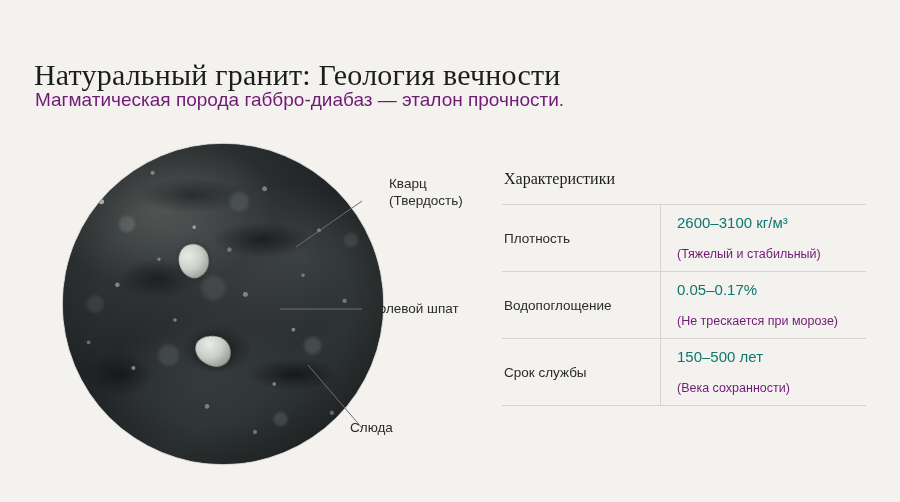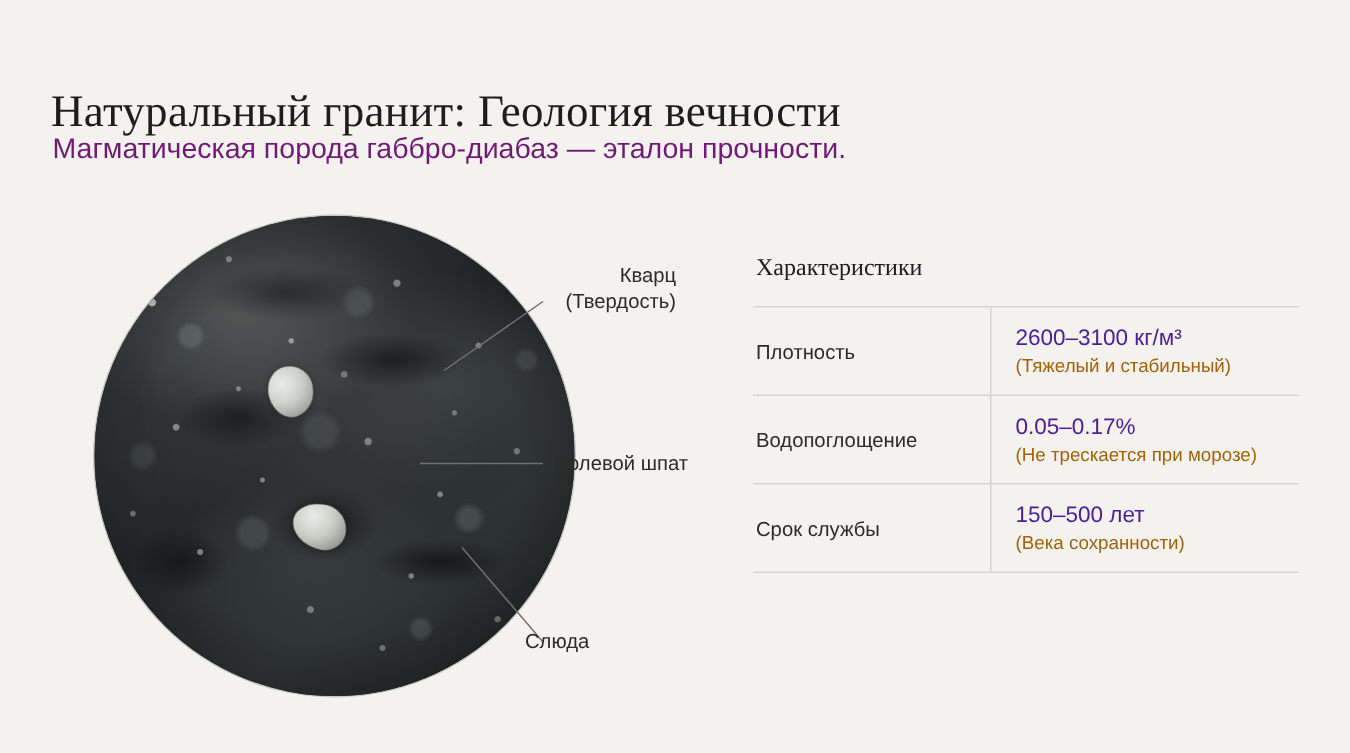--- a/index.html
+++ b/index.html
@@ -188,28 +188,28 @@
     flex: 1;
     display: flex;
     flex-direction: column;
     justify-content: center;
     border-left: 1px solid #d8d4cd;
     padding: 8px 6px 8px 16px;
     box-sizing: border-box;
   }
   .spec-val .main {
     font-size: 15px;
-    color: #4c1d95;
+    color: #0f766e;
     line-height: 19px;
   }
   .spec-val .sub {
     font-size: 12.5px;
-    color: #a16207;
+    color: #701a75;
     line-height: 17px;
-    margin-top: 1px;
+    margin-top: 14px;
   }
 </style>
 </head>
 <body>
 
 <div class="page">
 
   <h1 class="title">Натуральный гранит: Геология вечности</h1>
   <div class="subtitle">Магматическая порода габбро-диабаз — эталон прочности.</div>
 
@@ -224,21 +224,21 @@
       <div class="tex vig"></div>
     </div>
   </div>
 
   <svg class="leader" width="230" height="300" style="left:188px; top:185px;">
     <path d="M174,16 L108,62" stroke="#6f6f6f" stroke-width="1" fill="none"></path>
     <path d="M174,124 L92,124" stroke="#6f6f6f" stroke-width="1" fill="none"></path>
     <path d="M174,243 L120,180" stroke="#6f6f6f" stroke-width="1" fill="none"></path>
   </svg>
 
-  <div class="callout-label" style="left:377px; top:175px;text-align:right;">Кварц
+  <div class="callout-label" style="left:389px; top:175px;">Кварц
 (Твердость)</div>
   <div class="callout-label" style="left:369px; top:300px;">Полевой шпат</div>
   <div class="callout-label" style="left:350px; top:419px;">Слюда</div>
 
   <div class="specs">
     <div class="specs-title">Характеристики</div>
 
     <div class="spec-table">
 
       <div class="spec-row">

